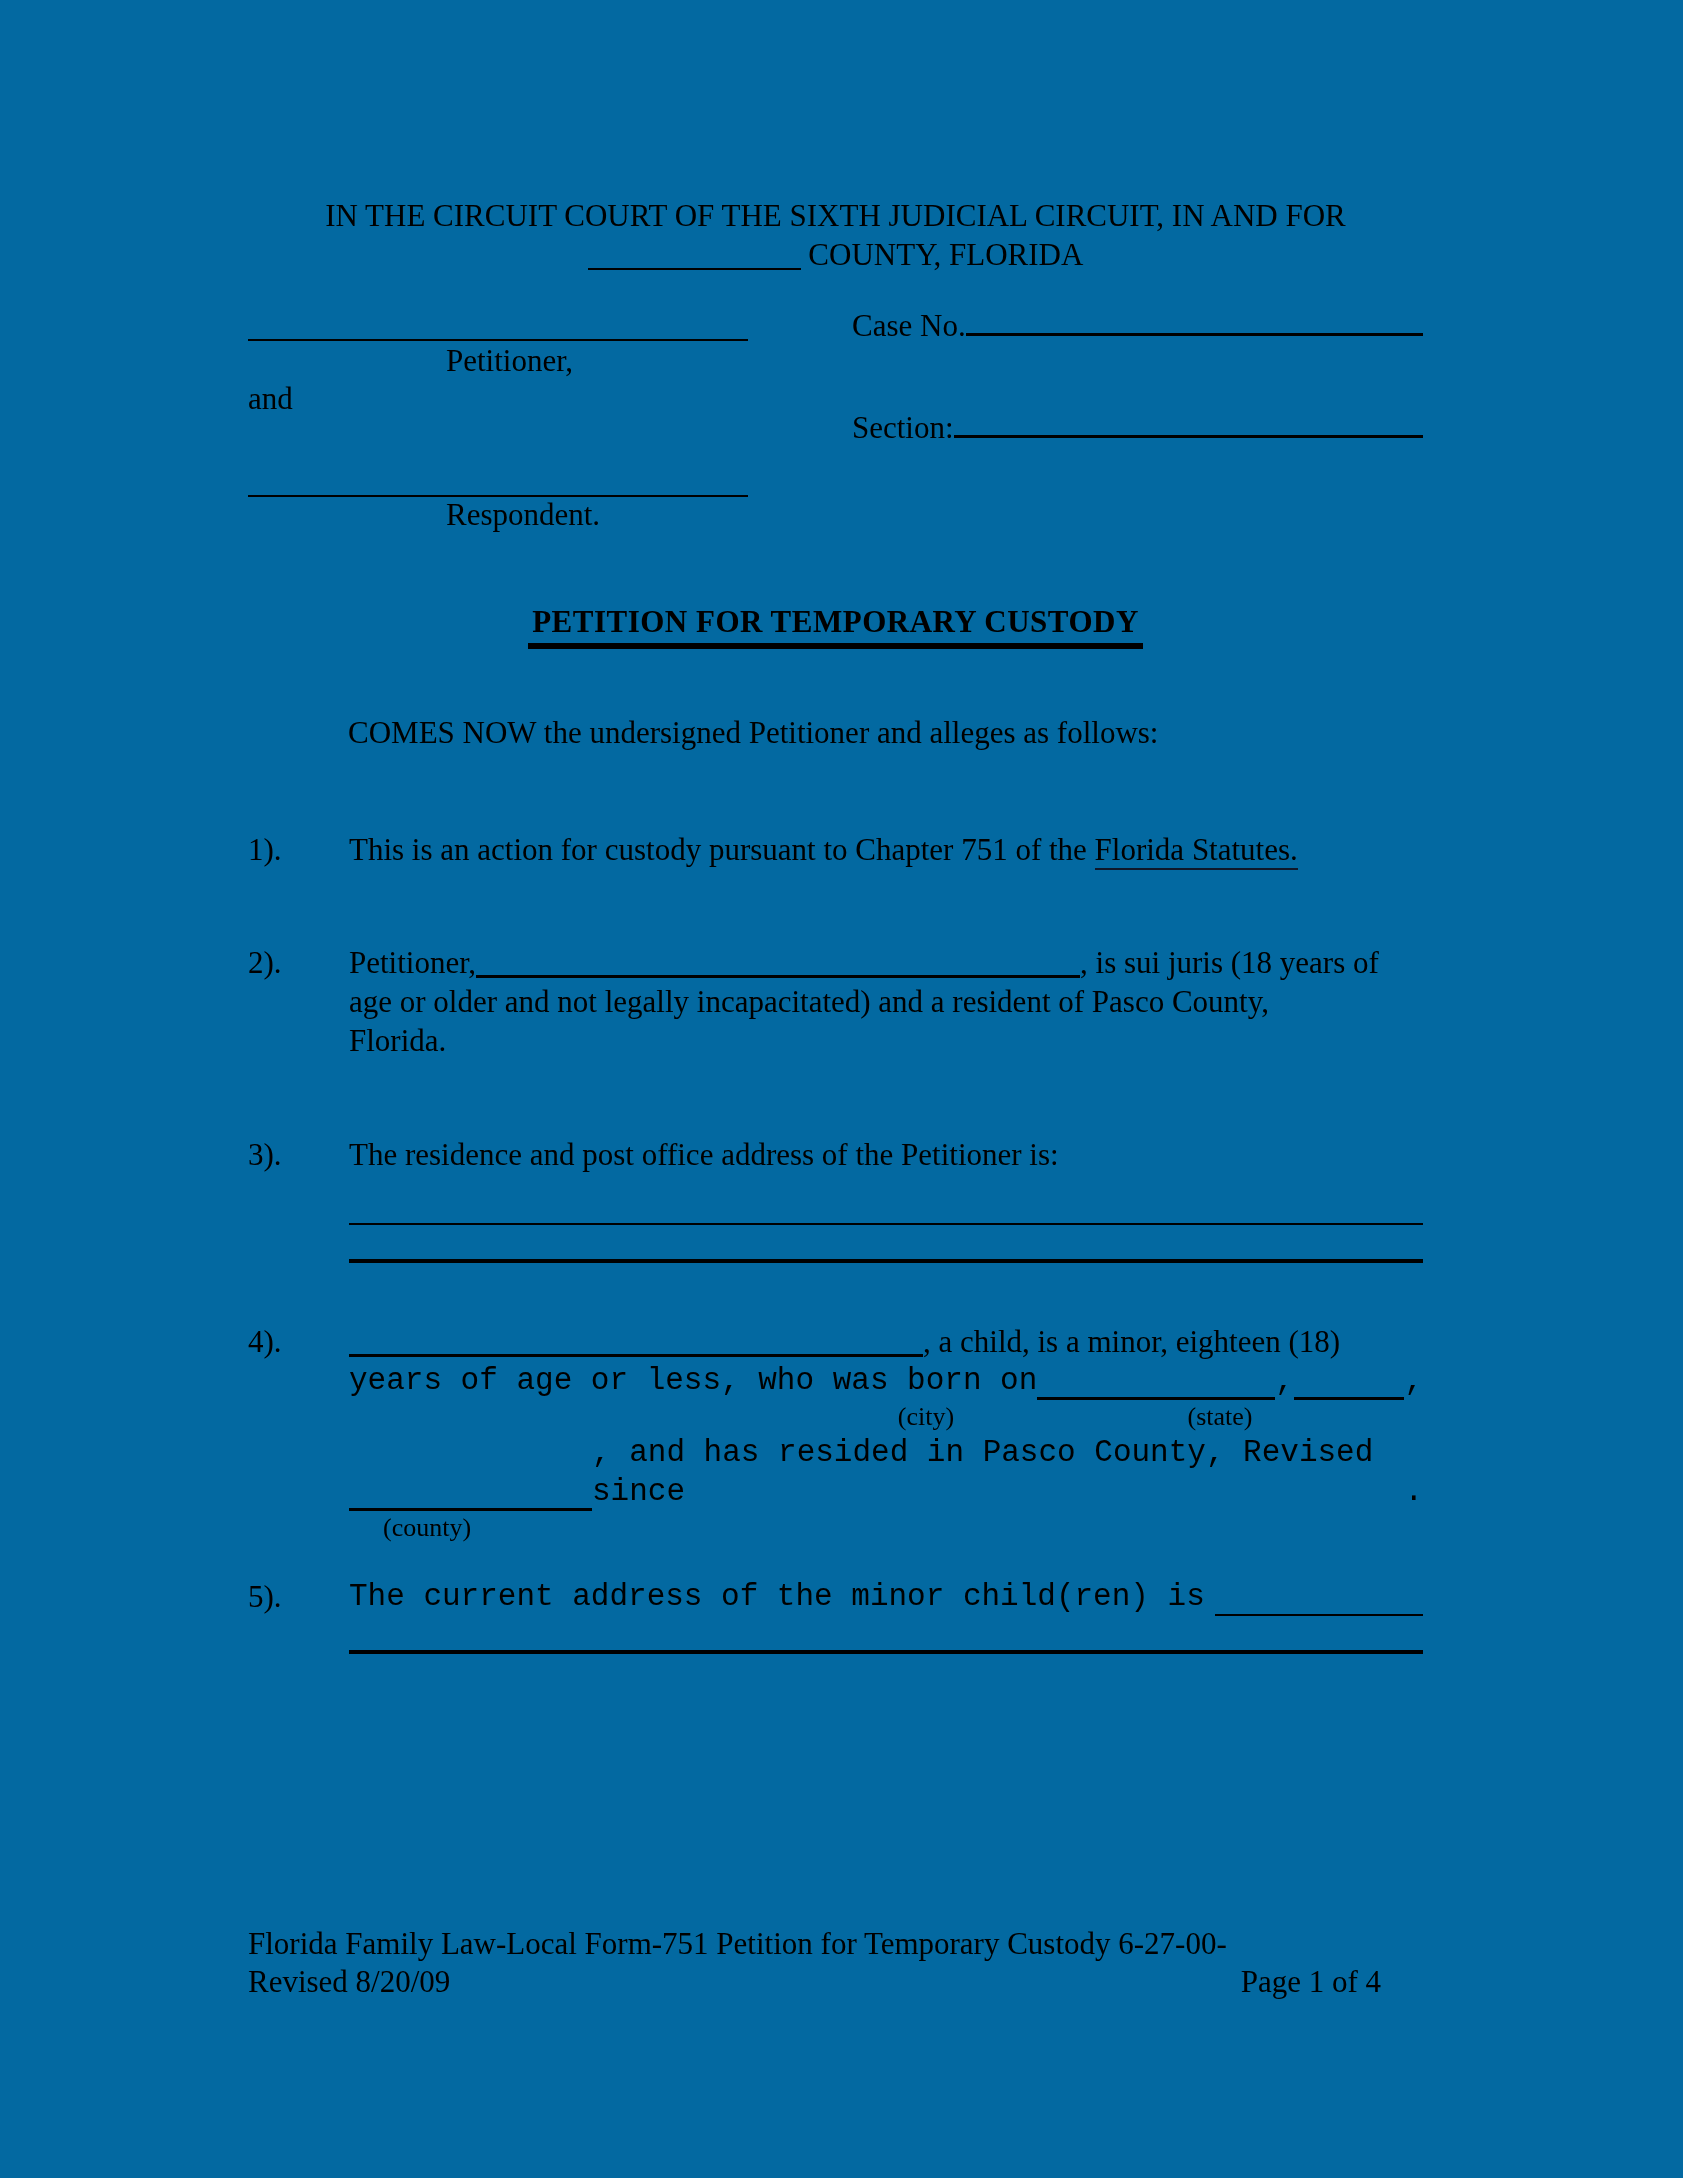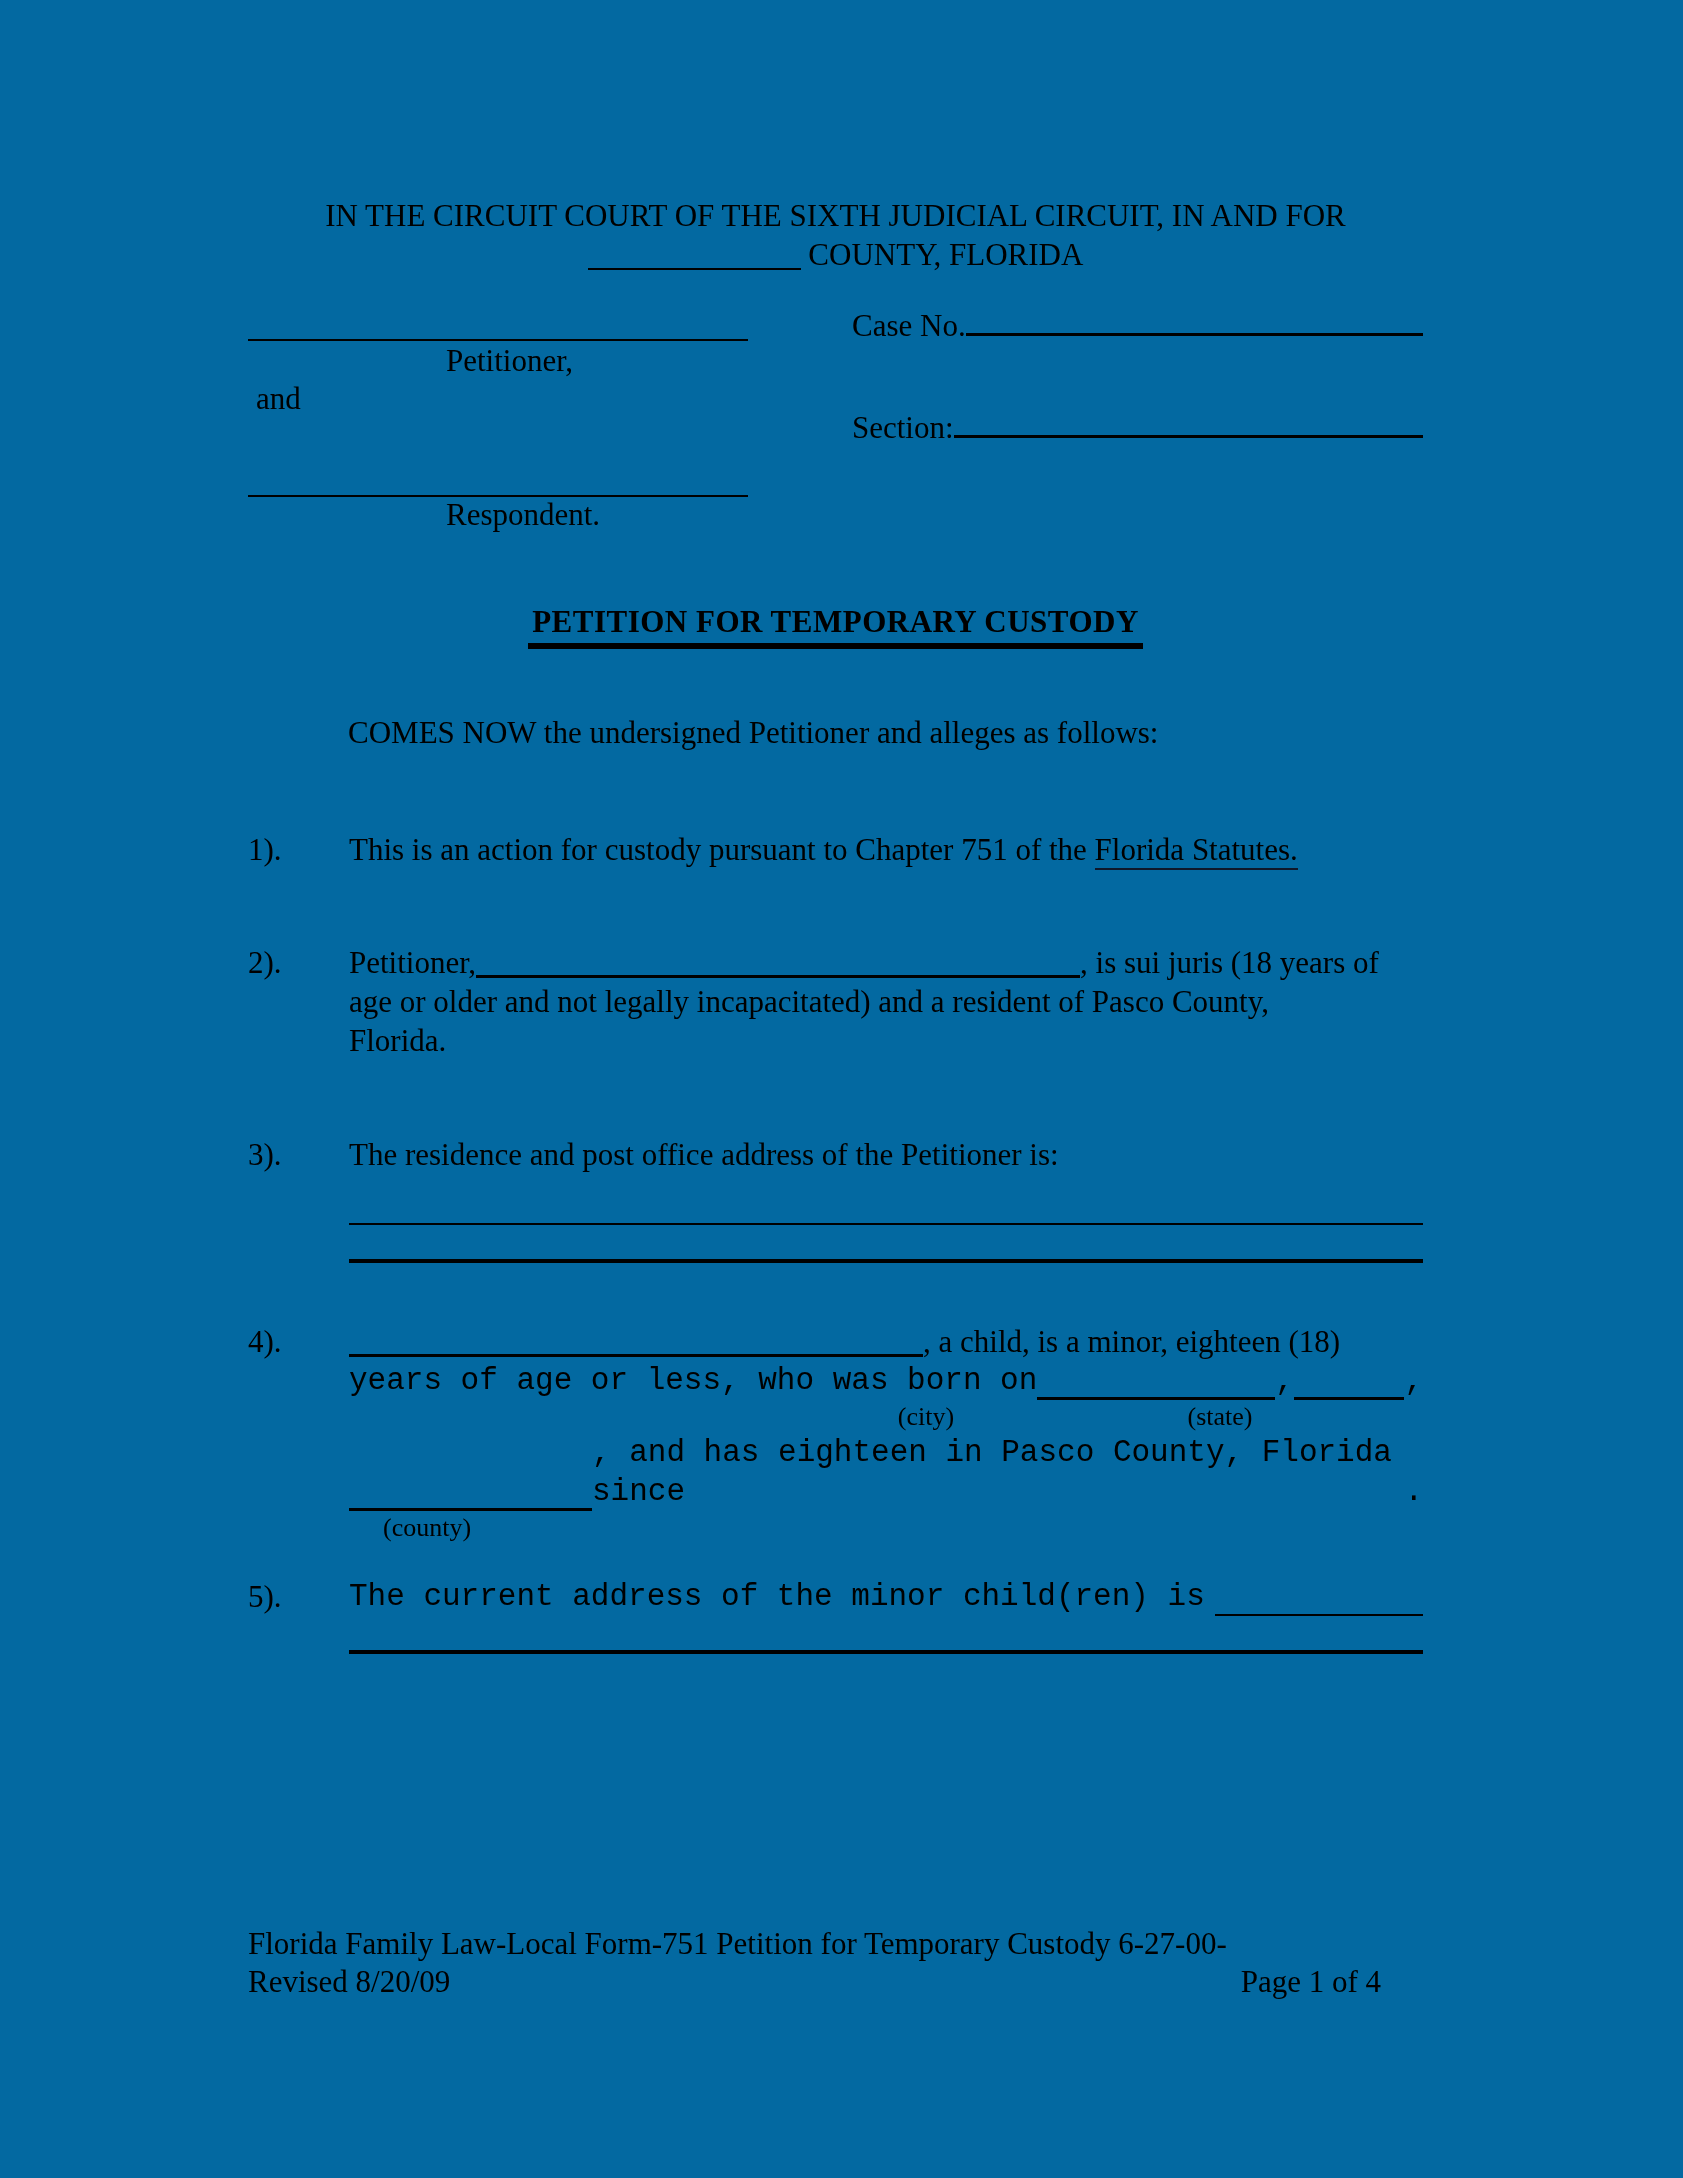--- a/index.html
+++ b/index.html
@@ -81,21 +81,21 @@
     </div>
     <div class="row right-col" style="top:306px;">
       <span>Case No.</span>
       <span class="blank"></span>
     </div>
 
     <div class="row" style="top:341px; left:198px;">
       <span>Petitioner,</span>
     </div>
 
-    <div class="row" style="top:379px; left:8px;">
+    <div class="row" style="top:379px; left:0;">
       <span>and</span>
     </div>
     <div class="row right-col" style="top:408px;">
       <span>Section:</span>
       <span class="blank"></span>
     </div>
 
     <div class="row" style="top:462px; left:0;">
       <span class="blank thin" style="width:500px"></span>
     </div>
@@ -151,21 +151,21 @@
           <span>,</span>
           <span class="blank grow"></span>
           <span>,</span>
       </div>
       <div class="labelrow">
         <span class="lbl" style="left:577px">(city)</span>
         <span class="lbl" style="left:871px">(state)</span>
       </div>
       <div class="flexline">
         <span class="blank" style="width:243px; flex:none"></span>
-          <span>, and has eighteen in Pasco County, Florida since</span>
+          <span>, and has resided in Pasco County, Revised since</span>
           <span class="blank grow"></span>
           <span>.</span>
       </div>
       <div class="labelrow">
         <span class="lbl-left" style="left:34px">(county)</span>
       </div>
     </div>
   </div>
 
   <div class="abs item" style="top:1577px">

